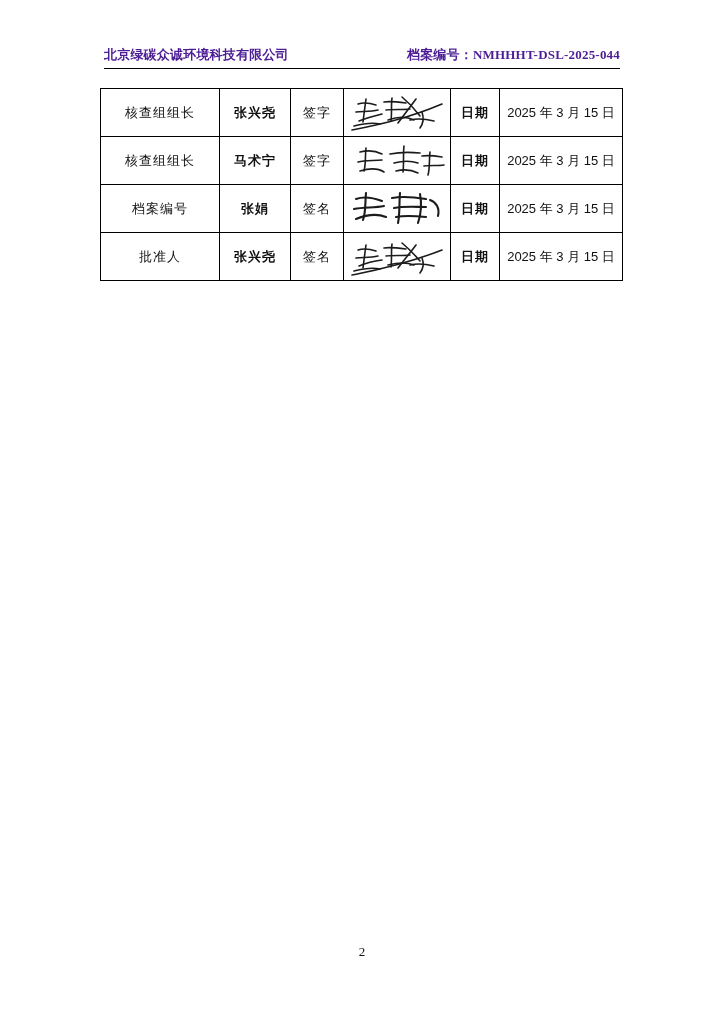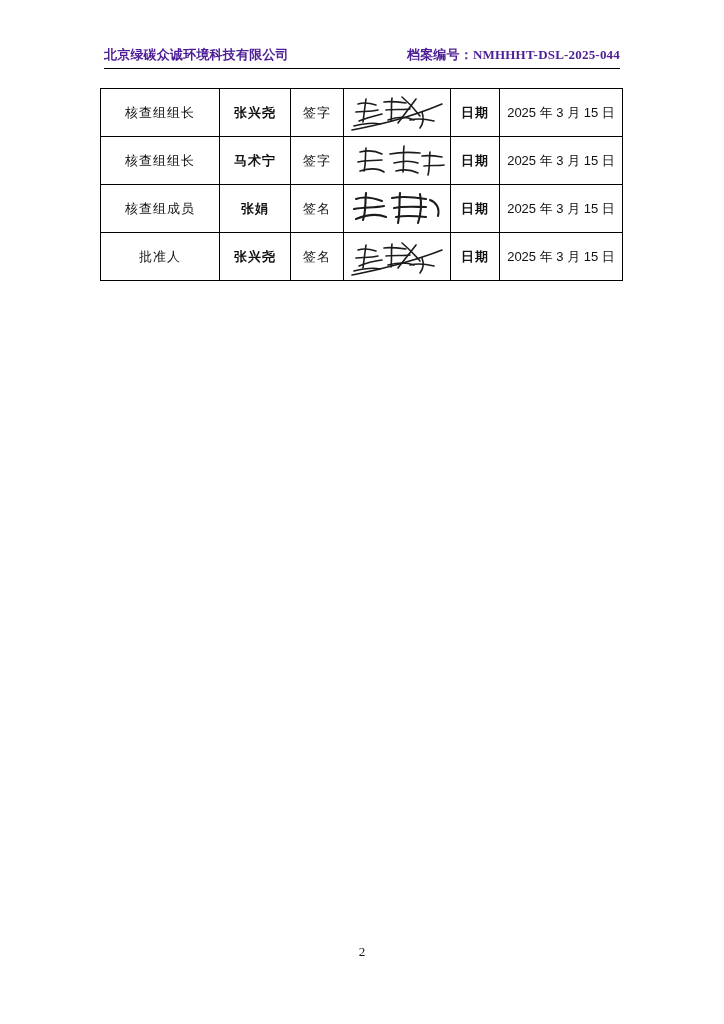--- a/index.html
+++ b/index.html
@@ -163,21 +163,21 @@
                 <path d="M86 14 C85 22, 86 30, 84 37"></path>
                 <path d="M80 28 C86 27, 94 28, 100 27"></path>
               </g>
             </svg>
           </div>
         </td>
         <td class="c-datelabel">日期</td>
         <td class="c-date"><span class="date-txt">2025 年 3 月 15 日</span></td>
       </tr>
       <tr>
-        <td class="c-role">核查组成员</td>
+        <td class="c-role">档案编号</td>
         <td class="c-name">张娟</td>
         <td class="c-signlabel">签名</td>
         <td class="c-sign">
           <div class="sig-wrap">
             <svg width="106" height="46" viewBox="0 0 106 46" fill="none" xmlns="http://www.w3.org/2000/svg">
               <g stroke="#1b1b1b" stroke-width="2.1" fill="none" stroke-linecap="round" stroke-linejoin="round">
                 <path d="M12 13 C20 10, 30 12, 38 15"></path>
                 <path d="M22 7 C21 16, 22 26, 19 34"></path>
                 <path d="M10 23 C20 21, 30 22, 40 20"></path>
                 <path d="M12 33 C22 29, 32 27, 42 31"></path>

